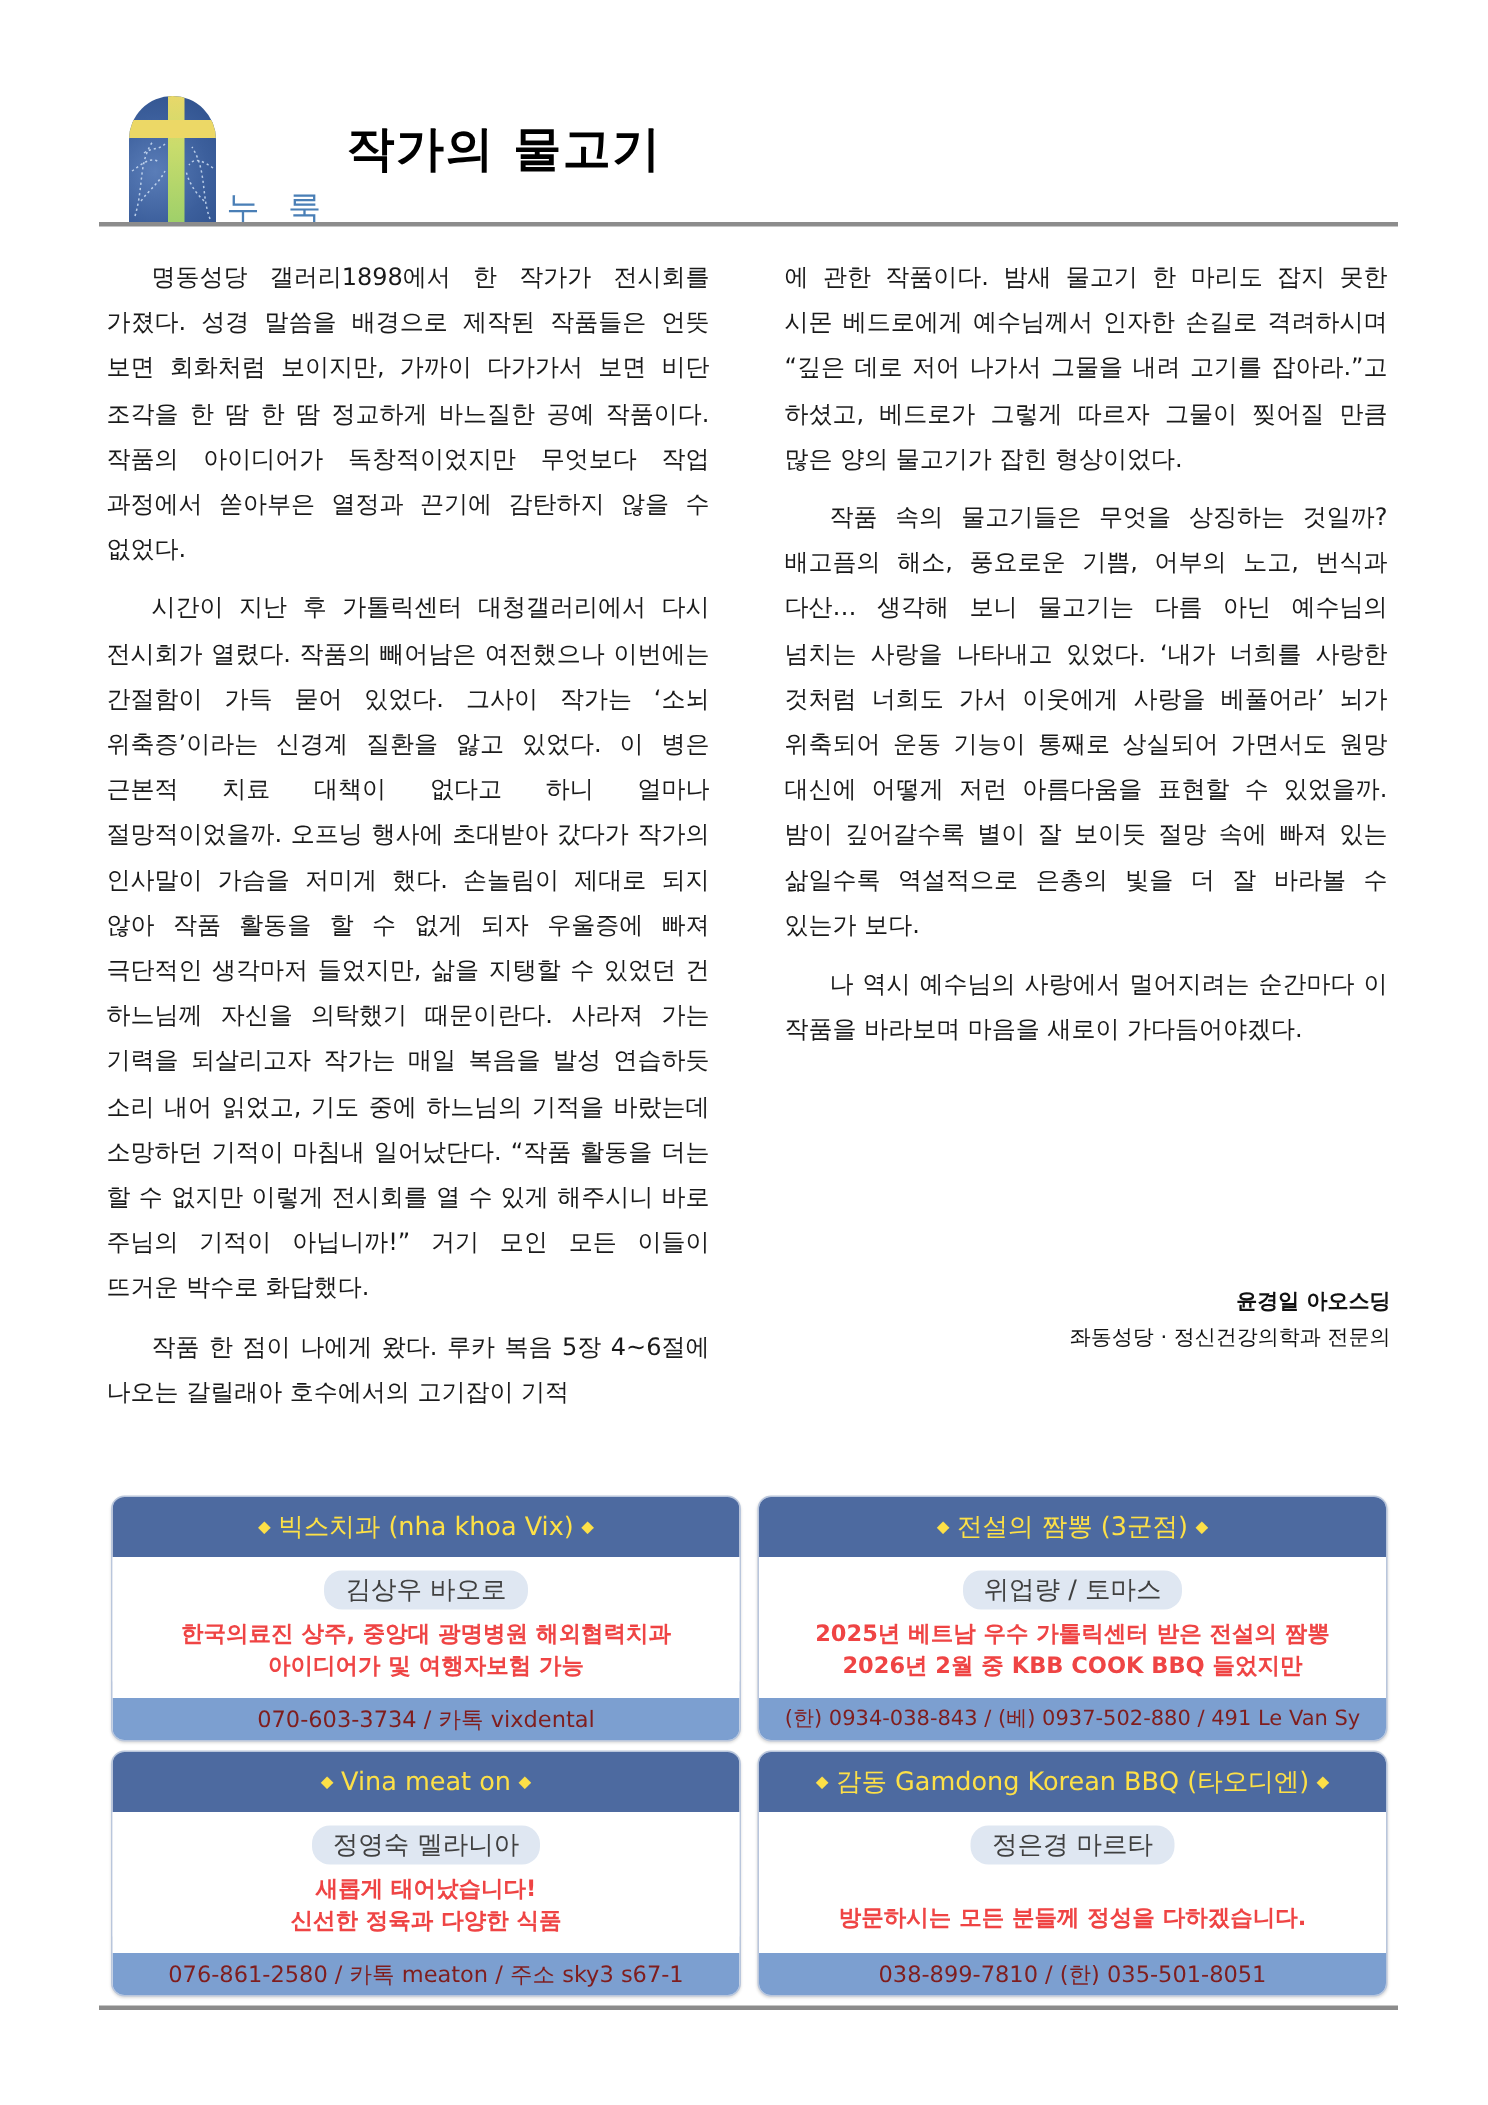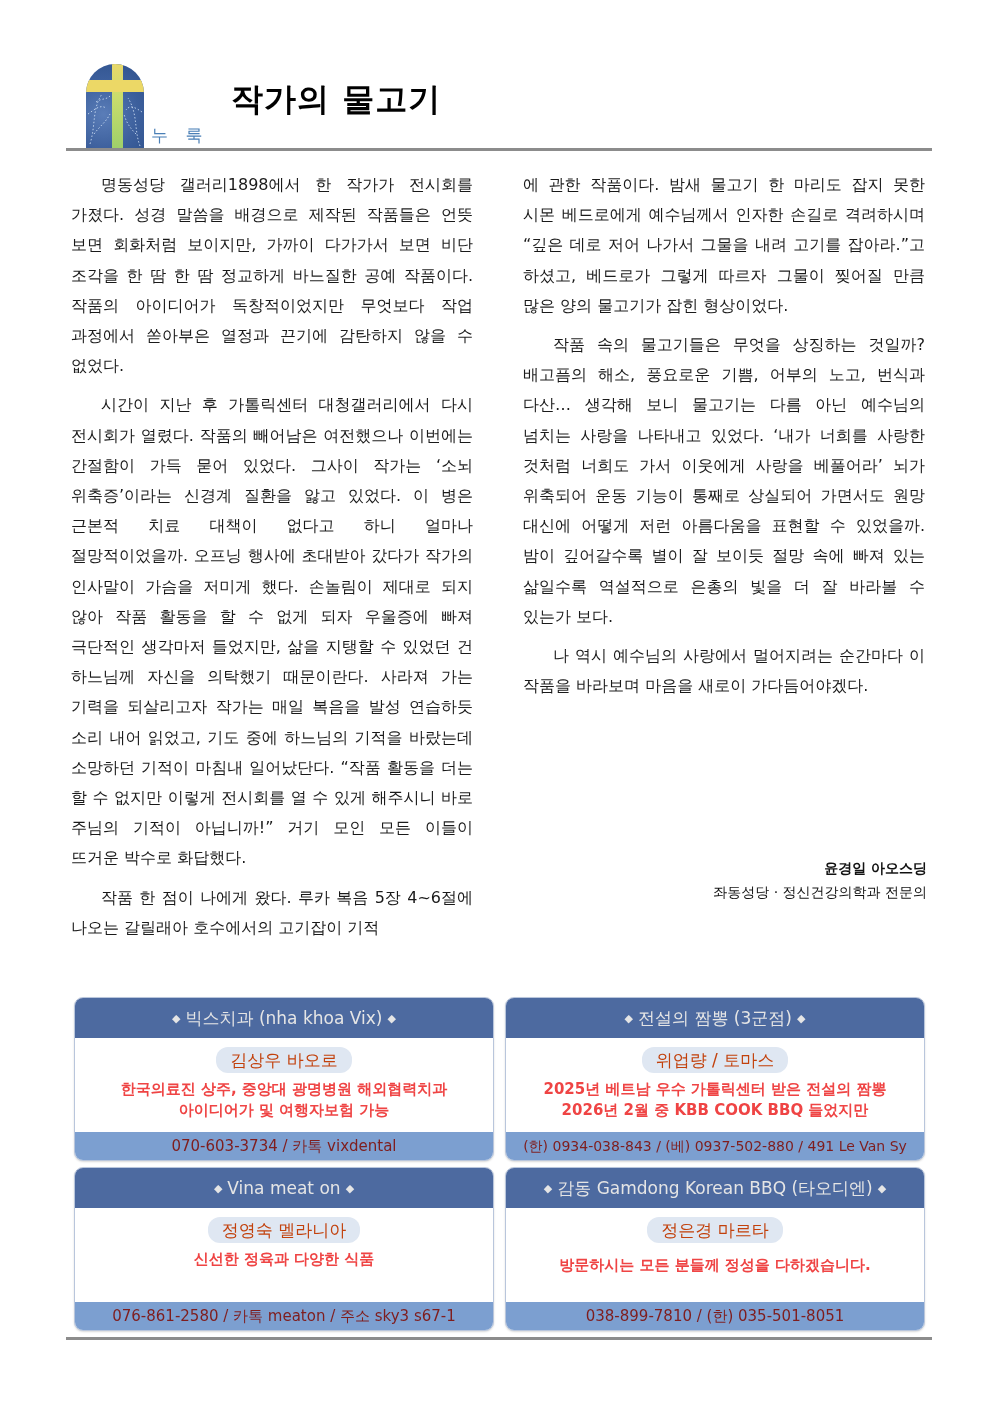--- a/index.html
+++ b/index.html
@@ -9,21 +9,21 @@
   
   .header { position: absolute; left: 66px; top: 60px; width: 866px; height: 92px; }
   .logo { position: absolute; left: 20px; top: 4px; width: 58px; height: 84px;
           border-radius: 29px 29px 0 0; overflow: hidden;
           background: radial-gradient(circle at 30% 60%, #5a7db8 0%, #3c5f9c 55%, #2d4f8a 100%); }
   .logo .vbar { position: absolute; left: 26px; top: 0; width: 11px; height: 100%;
                 background: linear-gradient(#e8d86a 0%, #c9dc6c 40%, #9fd06a 100%); }
   .logo .hbar { position: absolute; left: 0; top: 16px; width: 100%; height: 12px;
                 background: #ecd866; }
   .logo svg { position: absolute; left: 0; top: 0; }
-  .nuruk { position: absolute; left: 85px; top: 64px; font-size: 17px; color: #4a7fb6;
+  .nuruk { position: absolute; left: 85px; top: 64px; font-size: 22px; color: #4a7fb6;
            letter-spacing: 6px; }
   .title { position: absolute; left: 165px; top: 18px; font-size: 32px; font-weight: bold;
            color: #000; letter-spacing: 1px; }
   .rule-top { position: absolute; left: 66px; top: 148px; width: 866px; height: 3px; background: #8c8c8c; }
   .rule-bottom { position: absolute; left: 66px; top: 1337px; width: 866px; height: 3px; background: #8c8c8c; }
 
   
   .col { position: absolute; top: 170px; width: 402px; font-family: "DejaVu Sans", sans-serif;
          font-size: 16px; line-height: 30.2px; color: #1a1a1a; text-align: justify;
          text-align-last: auto; word-break: keep-all; }
@@ -31,25 +31,25 @@
   .col-right { left: 523px; }
   .col p { margin: 0 0 9px 0; text-indent: 30px; }
   .col p.cont { text-indent: 0; }
   .signature { position: absolute; left: 523px; top: 856px; width: 404px; text-align: right;
                font-size: 14px; line-height: 24px; }
   .signature .name { font-weight: bold; }
 
   
   .ad { position: absolute; width: 418px; border-radius: 9px; overflow: hidden;
         background: #ffffff; border: 1px solid #b9c6dc; box-shadow: 0 1px 2px rgba(0,0,0,0.15); }
-  .ad-head { background: #4d6aa0; color: #e5e5e5; text-align: center; height: 40px; line-height: 40px;
+  .ad-head { background: #4d6aa0; color: #fde047; text-align: center; height: 40px; line-height: 40px;
              font-size: 17px; }
   .ad-head .dia { font-size: 11px; vertical-align: 2px; padding: 0 5px; }
   .ad-body { text-align: center; background: #fff; }
-  .ad-person { display: inline-block; background: #dfe7f2; color: #c2410c; border-radius: 12px;
+  .ad-person { display: inline-block; background: #dfe7f2; color: #404040; border-radius: 12px;
                font-size: 17px; padding: 0 14px; height: 26px; line-height: 26px; margin-top: 9px; }
   .ad-desc { font-size: 15px; font-weight: bold; color: #ef4444; line-height: 21px; margin-top: 6px; }
   .ad-foot { position: absolute; left: 0; bottom: 0; width: 100%; height: 28px; line-height: 28px;
              background: #7c9fd0; color: #7f1d1d; text-align: center; font-size: 15px; white-space: nowrap; }
 </style>
 </head>
 <body>
 
 <div class="header">
   <div class="logo">
@@ -117,32 +117,33 @@
   <div class="ad-foot" style="font-size:14px;">(한) 0934-038-843 / (베) 0937-502-880 / 491 Le Van Sy</div>
 </div>
 
 <div class="ad" style="left:74px; top:1167px; height:162px;">
   <div class="ad-head">
     <span class="dia">◆</span><span>Vina meat on</span><span class="dia">◆</span>
   </div>
   <div class="ad-body">
     <div class="ad-person">정영숙 멜라니아</div>
     <div class="ad-desc">
+      <div>새롭게 태어났습니다!</div>
       <div>신선한 정육과 다양한 식품</div>
     </div>
   </div>
   <div class="ad-foot">076-861-2580  /  카톡 meaton / 주소 sky3 s67-1</div>
 </div>
 
 <div class="ad" style="left:505px; top:1167px; height:162px;">
   <div class="ad-head">
     <span class="dia">◆</span><span>감동 Gamdong Korean BBQ (타오디엔)</span><span class="dia">◆</span>
   </div>
   <div class="ad-body">
     <div class="ad-person">정은경 마르타</div>
-    <div class="ad-desc" style="margin-top:12px;">
+    <div class="ad-desc" style="margin-top:25px;">
       <div>방문하시는 모든 분들께 정성을 다하겠습니다.</div>
     </div>
   </div>
   <div class="ad-foot">038-899-7810 / (한) 035-501-8051</div>
 </div>
 
 <div class="rule-bottom"></div>
 
 </body></html>

